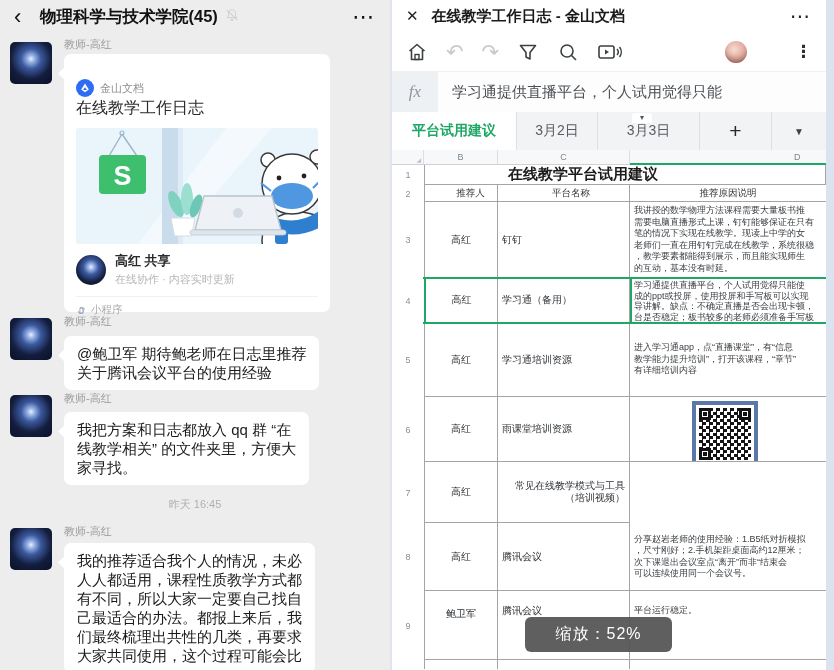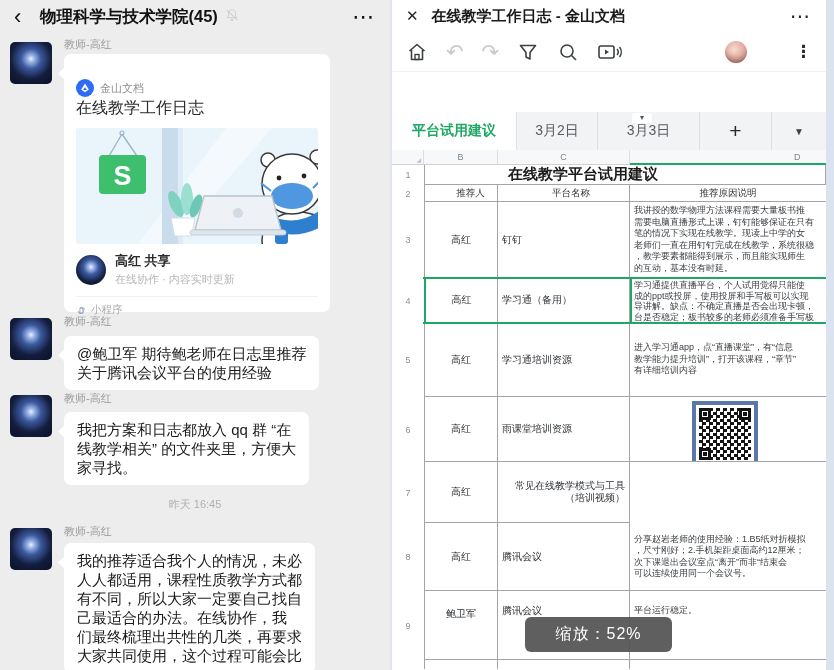--- a/index.html
+++ b/index.html
@@ -192,21 +192,21 @@
     </div>
 
   <div class="timestamp" style="top:497px;">昨天 16:45</div>
 
   <div class="avatar" style="top:528px;"></div>
   <div class="sender" style="top:524px;">教师-高红</div>
   <div class="bubble" style="top:543px;">
       <div class="ln">我的推荐适合我个人的情况，未必</div>
       <div class="ln">人人都适用，课程性质教学方式都</div>
       <div class="ln">有不同，所以大家一定要自己找自</div>
-      <div class="ln">己最适合的办法。在线协作，我</div>
+      <div class="ln">己最适合的办法。都报上来后，我</div>
       <div class="ln">们最终梳理出共性的几类，再要求</div>
       <div class="ln">大家共同使用，这个过程可能会比</div>
     </div>
 </div>
 
 <div class="divider"></div>
 
 <div class="docs">
   <div class="doc-titlebar">
     <span class="doc-close">✕</span>
@@ -230,20 +230,24 @@
     </svg>
     <svg class="tb-ico" style="width:26px;" viewBox="0 0 26 22">
       <rect x="2" y="5" width="15" height="12" rx="2" fill="none" stroke="#3c4043" stroke-width="1.6"></rect>
       <path d="M8 8.5 L12 11 L8 13.5 Z" fill="#3c4043"></path>
       <path d="M20 8 a4.5 4.5 0 0 1 0 6 M22.5 6 a8 8 0 0 1 0 10" fill="none" stroke="#3c4043" stroke-width="1.5"></path>
     </svg>
     <div class="tb-avatar"></div>
     <span class="tb-dots">⋮</span>
   </div>
 
+  <div class="doc-formula">
+    <div class="fx-box">fx</div>
+    <div class="formula-text">学习通提供直播平台，个人试用觉得只能</div>
+  </div>
 
   <div class="doc-tabs">
     <div class="tab tab-active">平台试用建议</div>
     <div class="tab tab-2">3月2日</div>
     <div class="tab tab-3">3月3日</div>
     <div class="tab tab-plus">+</div>
     <div class="tab tab-caret">▼</div>
   </div>
   <div class="tab-pill">▾</div>
 

